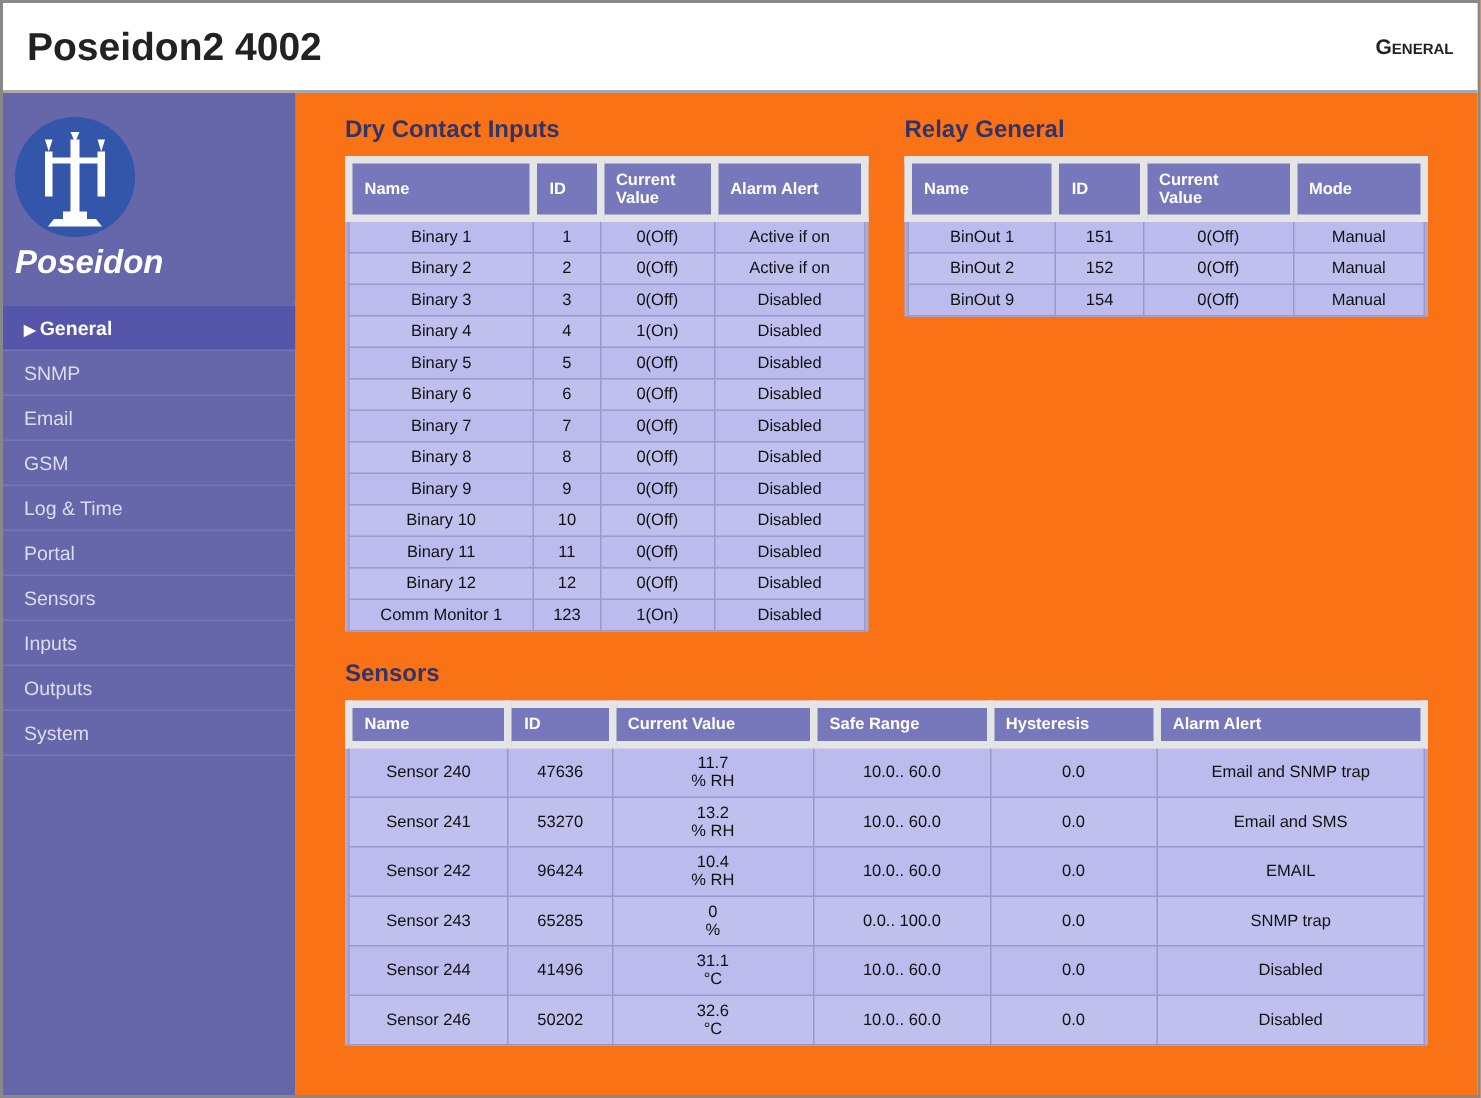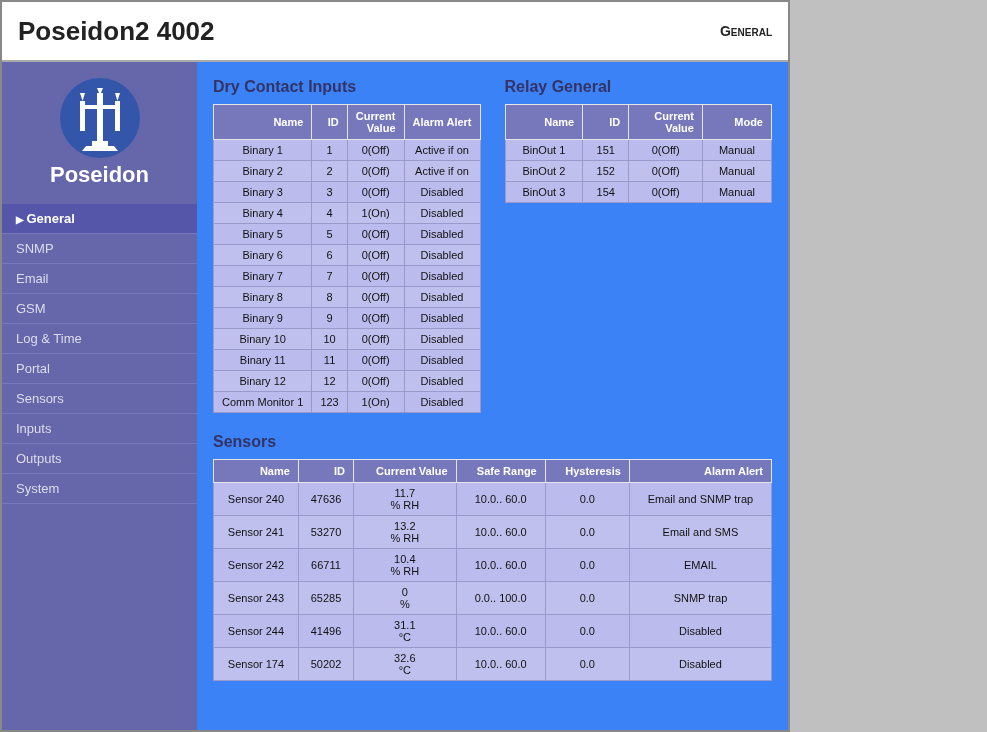--- a/index.html
+++ b/index.html
@@ -1,19 +1,19 @@
 <!DOCTYPE html>
 <html><head>
   <meta charset="utf-8">
   <style>
     * { box-sizing: border-box; margin: 0; padding: 0; }
     body { font-family: Arial, sans-serif; font-size: 12px; background: #c0c0c0; width: 987px; height: 732px; overflow: hidden; }
 
     .outer-frame {
-      width: 790px;
+      width: 987px;
       height: 732px;
       border: 2px solid #888;
       display: flex;
       flex-direction: column;
     }
 
     
     .header {
       background: #fff;
       display: flex;
@@ -48,22 +48,22 @@
       background: #6666aa;
       display: flex;
       flex-direction: column;
       flex-shrink: 0;
     }
 
     .logo-area {
       background: #6666aa;
       display: flex;
       flex-direction: column;
-      align-items: center;
       padding: 16px 8px 12px;
+      font-style: italic;
     }
 
     .logo-icon {
       width: 80px;
       height: 80px;
       background: #3355aa;
       border-radius: 50%;
       display: flex;
       align-items: center;
       justify-content: center;
@@ -132,23 +132,23 @@
       font-size: 11px;
     }
     .reload-status {
       color: #dde;
       font-size: 11px;
     }
 
     
     .content {
       flex: 1;
-      background: #3b82f6;
+      background: #f97316;
       overflow-y: auto;
-      padding: 16px 16px;
+      padding: 16px 33px;
     }
 
     
     .sections-row {
       display: flex;
       gap: 24px;
       margin-bottom: 20px;
       align-items: flex-start;
     }
 
@@ -170,24 +170,24 @@
       background: #aaaadd;
     }
 
     thead tr {
       background: #7777bb;
       color: #fff;
     }
 
     thead th {
       padding: 5px 8px;
-      text-align: right;
-      font-weight: bold;
-      font-size: 11px;
-      border: 1px solid #e5e5e5;
+      text-align: left;
+      font-weight: bold;
+      font-size: 11px;
+      border: 5px solid #e5e5e5;
     }
 
     tbody tr {
       background: #bbbbee;
     }
     tbody tr:nth-child(even) {
       background: #c0c0ee;
     }
 
     tbody td {
@@ -381,21 +381,21 @@
     <td>0(Off)</td>
     <td>Manual</td>
   </tr>
                 <tr>
     <td>BinOut 2</td>
     <td>152</td>
     <td>0(Off)</td>
     <td>Manual</td>
   </tr>
                 <tr>
-    <td>BinOut 3</td>
+    <td>BinOut 9</td>
     <td>154</td>
     <td>0(Off)</td>
     <td>Manual</td>
   </tr>
               </tbody>
           </table>
         </div>
       </div>
 
       <div class="sensors-section">
@@ -423,21 +423,21 @@
               <tr>
     <td>Sensor 241</td>
     <td>53270</td>
     <td>13.2 <br>% RH</td>
     <td>10.0.. 60.0</td>
     <td>0.0</td>
     <td>Email and SMS</td>
   </tr>
               <tr>
     <td>Sensor 242</td>
-    <td>66711</td>
+    <td>96424</td>
     <td>10.4 <br>% RH</td>
     <td>10.0.. 60.0</td>
     <td>0.0</td>
     <td>EMAIL</td>
   </tr>
               <tr>
     <td>Sensor 243</td>
     <td>65285</td>
     <td>0 <br>%</td>
     <td>0.0.. 100.0</td>
@@ -446,21 +446,21 @@
   </tr>
               <tr>
     <td>Sensor 244</td>
     <td>41496</td>
     <td>31.1 <br>°C</td>
     <td>10.0.. 60.0</td>
     <td>0.0</td>
     <td>Disabled</td>
   </tr>
               <tr>
-    <td>Sensor 174</td>
+    <td>Sensor 246</td>
     <td>50202</td>
     <td>32.6 <br>°C</td>
     <td>10.0.. 60.0</td>
     <td>0.0</td>
     <td>Disabled</td>
   </tr>
             </tbody>
         </table>
       </div>
 

